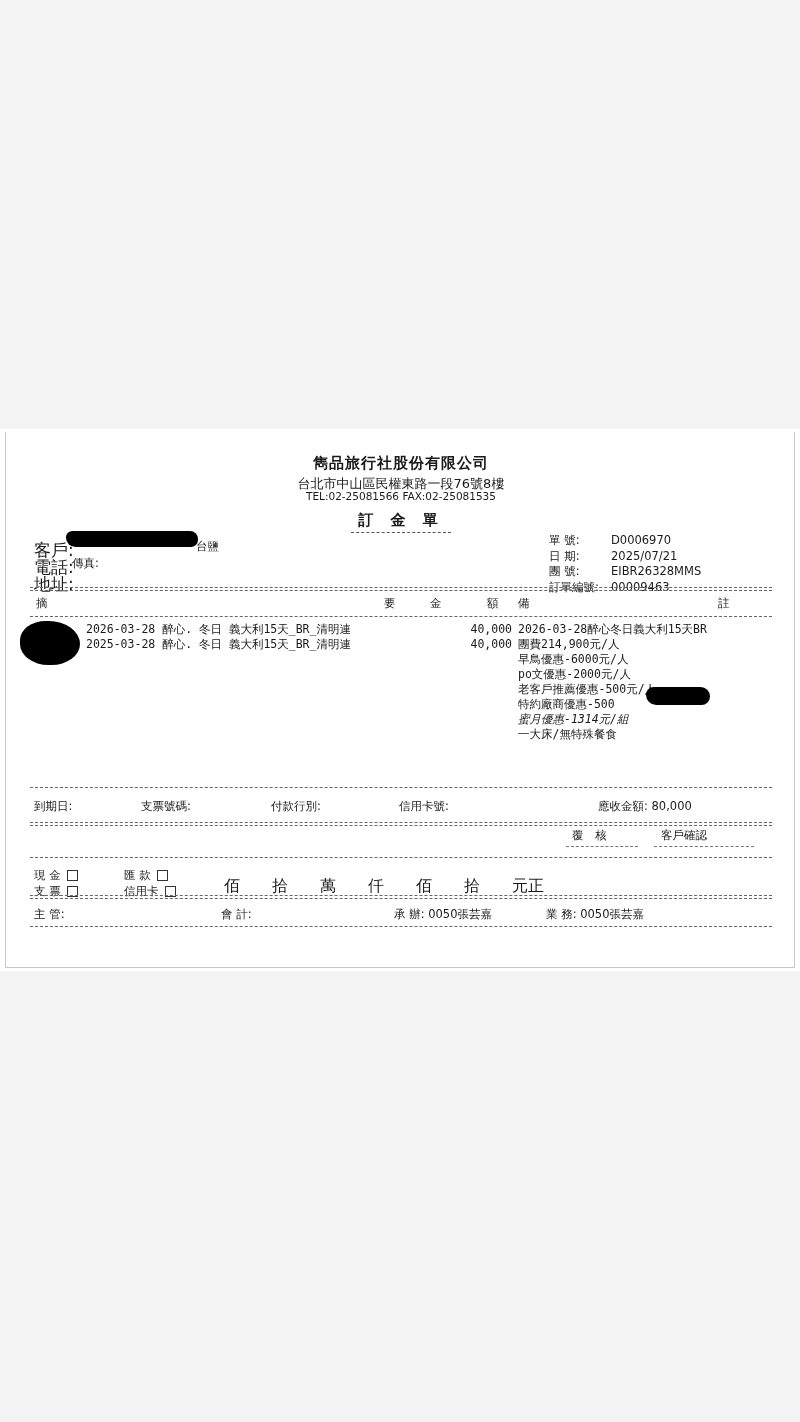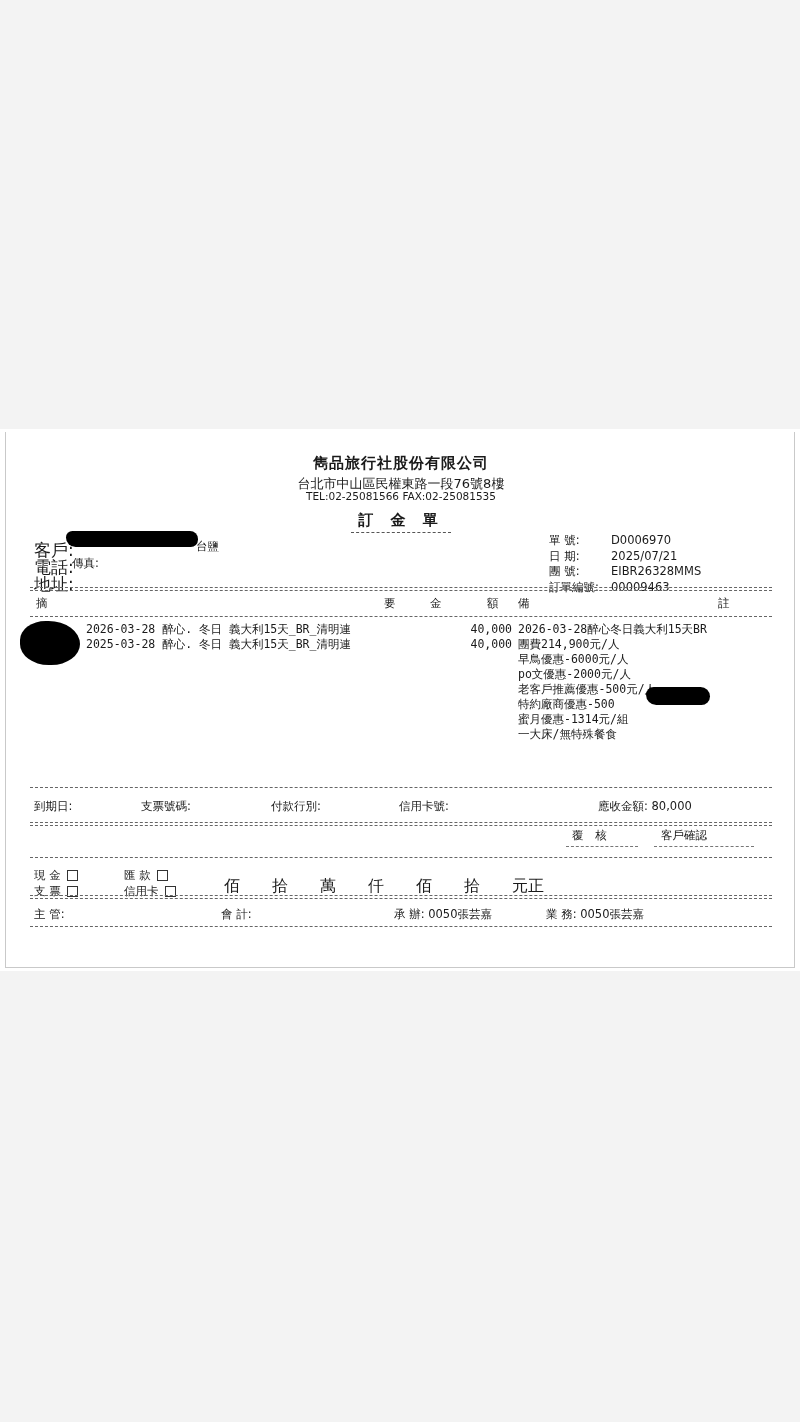--- a/index.html
+++ b/index.html
@@ -189,21 +189,21 @@
     font-size: 11.5px;
     font-family: "DejaVu Sans Mono", "Liberation Mono", monospace;
     white-space: nowrap;
   }
   .n0 { top: 190px; }
   .n1 { top: 205px; }
   .n2 { top: 220px; }
   .n3 { top: 235px; }
   .n4 { top: 250px; }
   .n5 { top: 265px; }
-  .n6 { top: 280px; }
+  .n6 { top: 280px; font-style: italic; }
   .n7 { top: 295px; }
 
   
   .pay { position: absolute; font-size: 11.5px; white-space: nowrap; }
   .pay-due   { left: 28px;  top: 367px; }
   .pay-check { left: 135px; top: 367px; }
   .pay-bank  { left: 265px; top: 367px; }
   .pay-card  { left: 393px; top: 367px; }
   .pay-total { left: 592px; top: 367px; }
 

